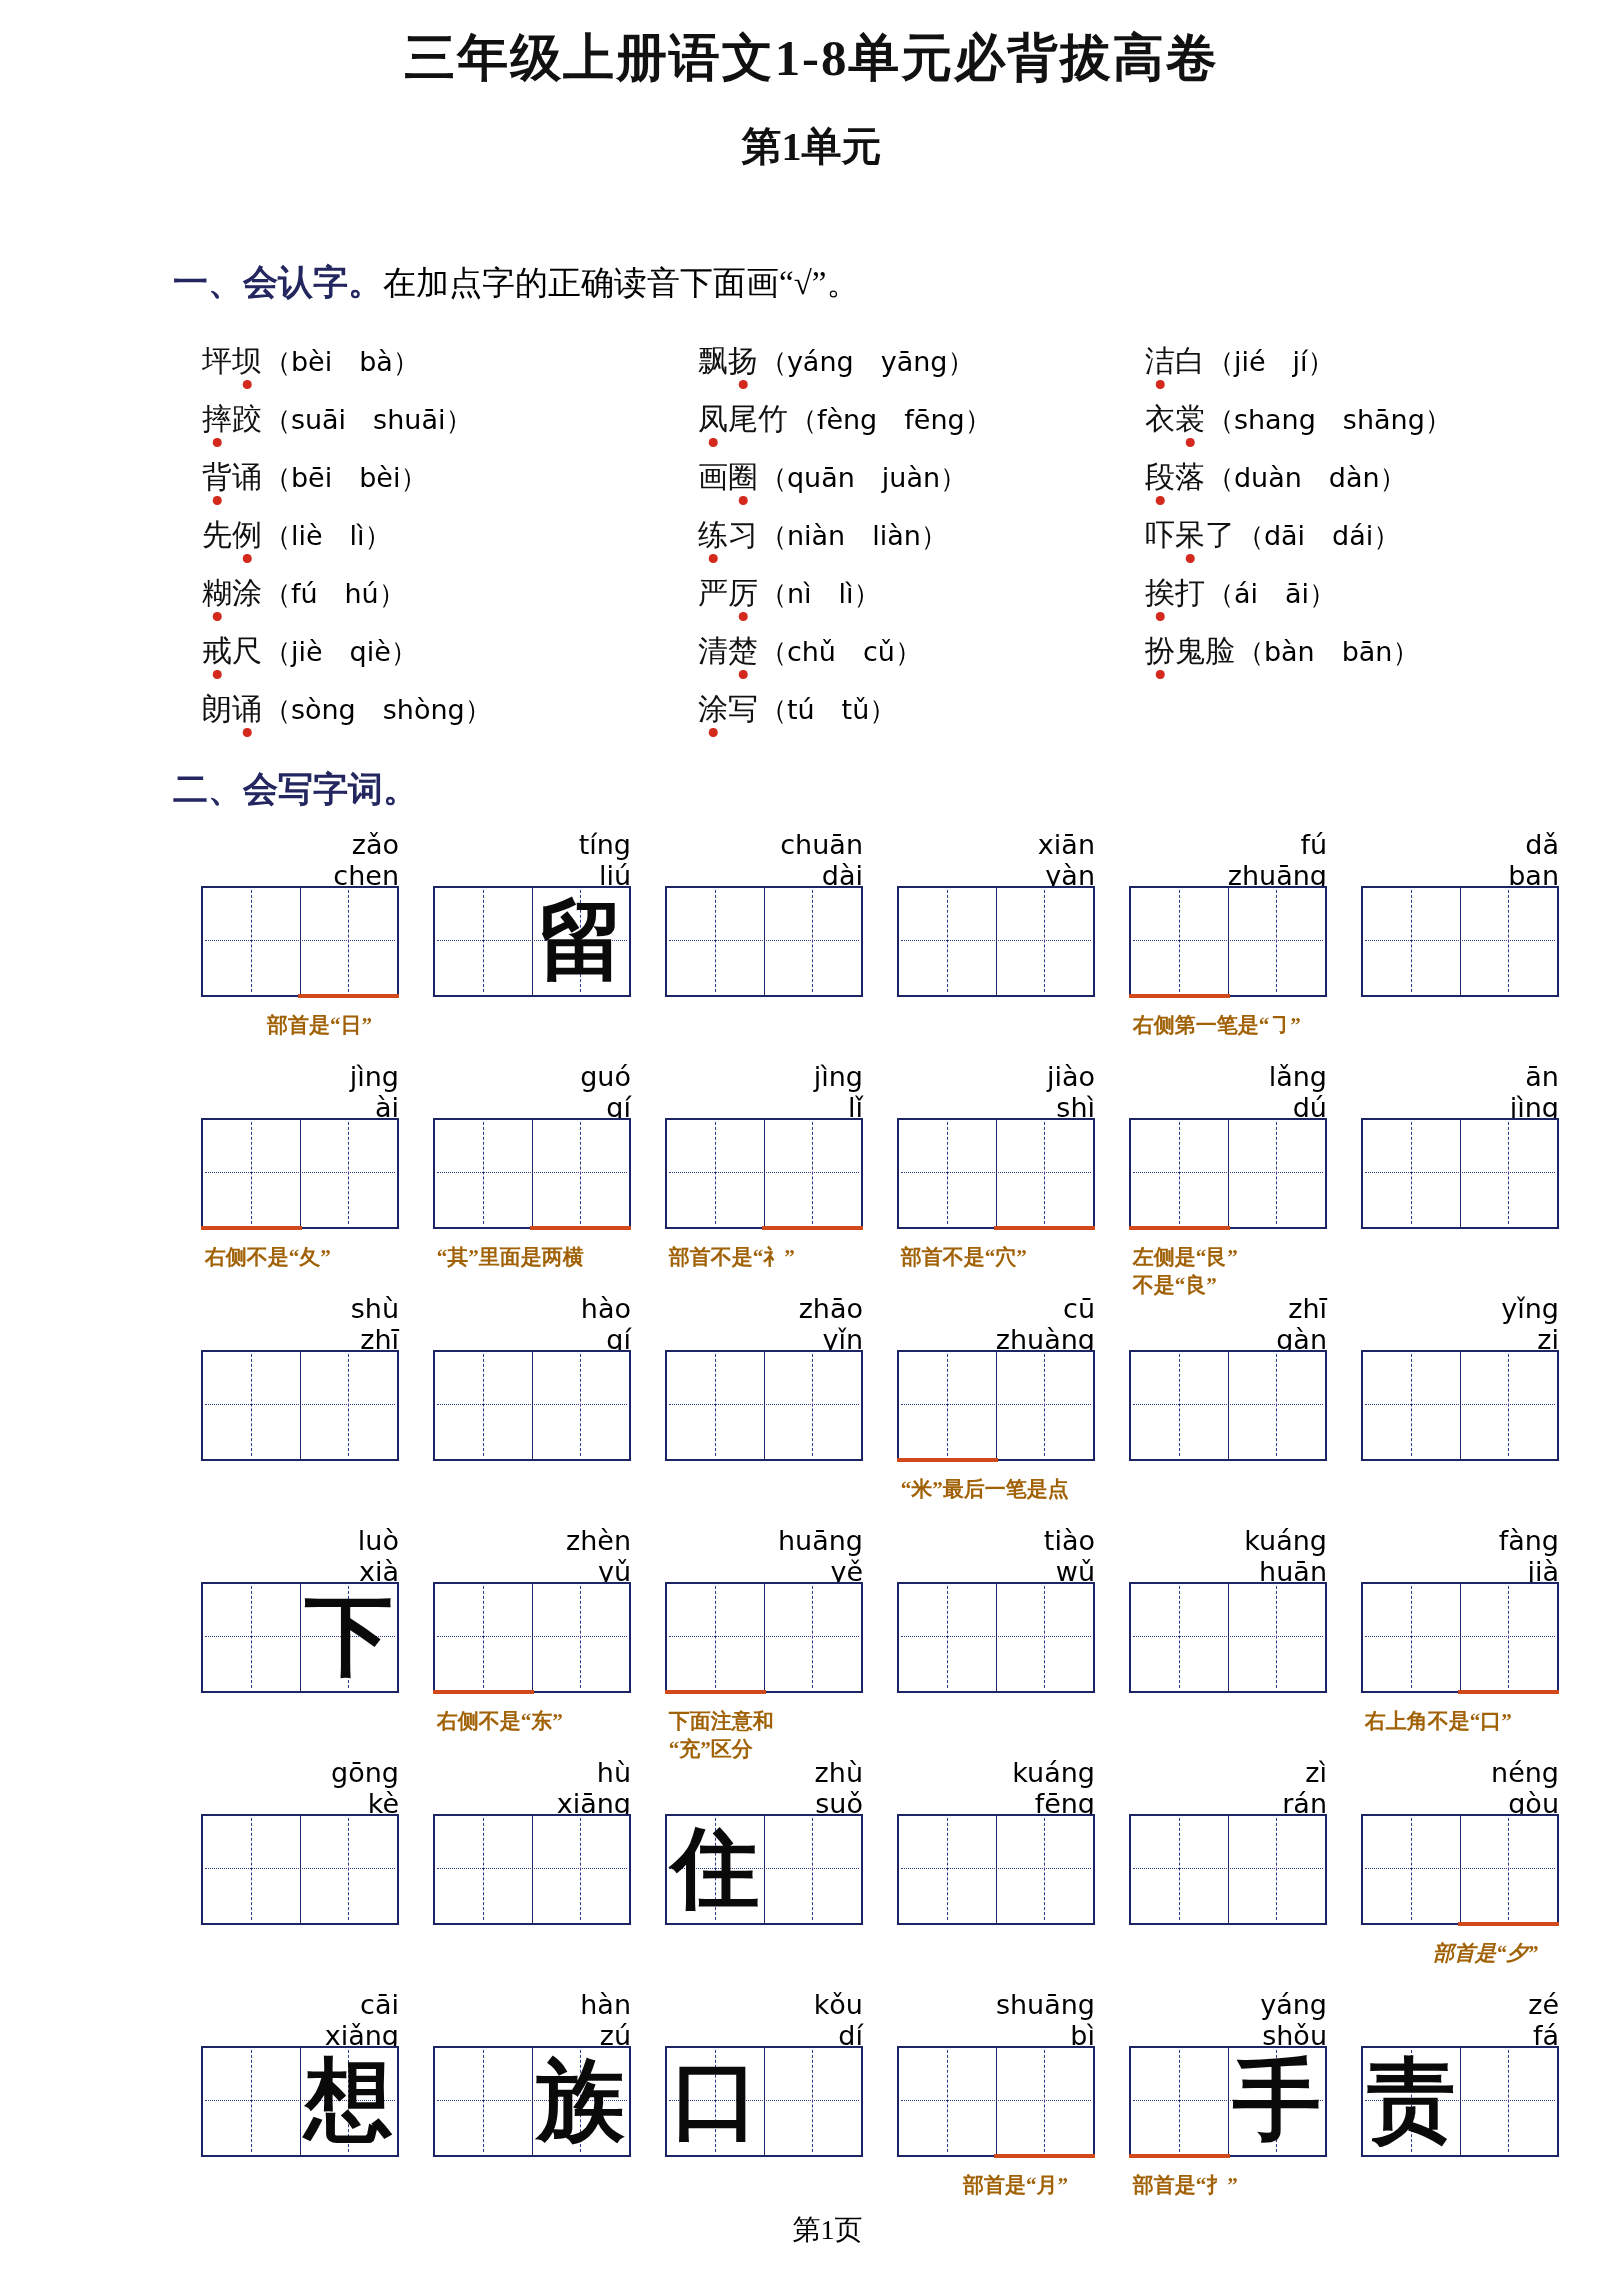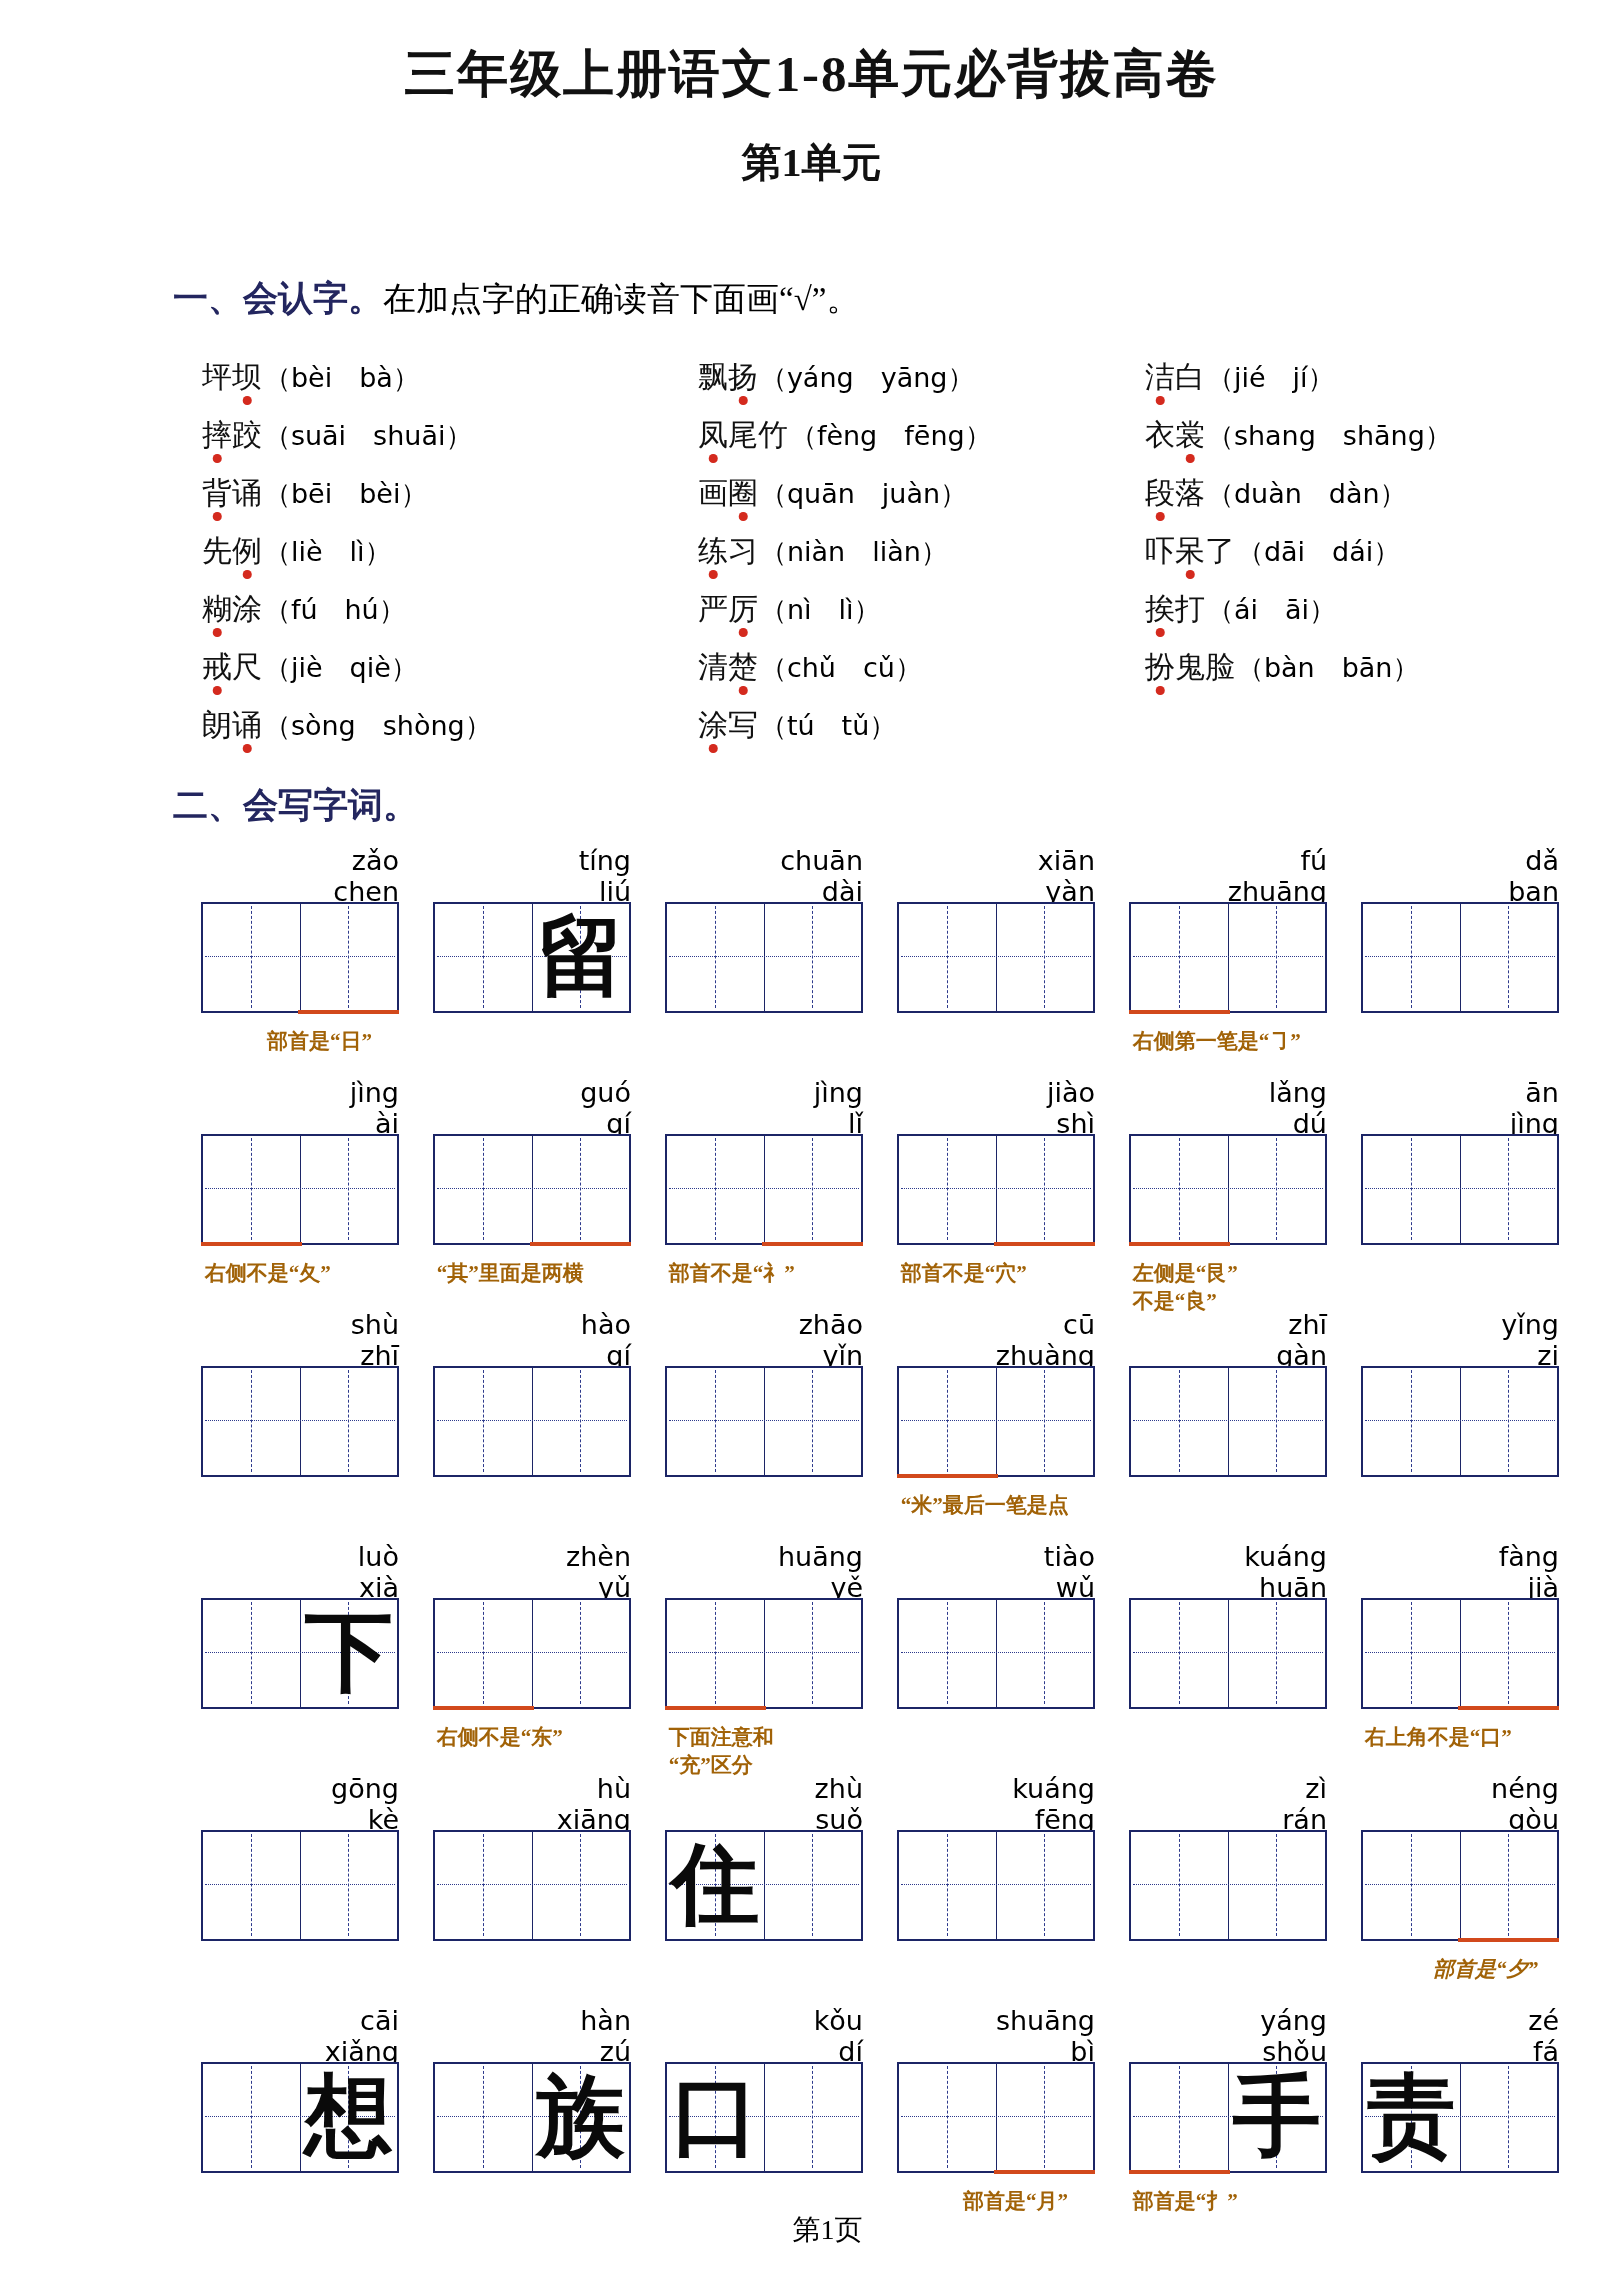--- a/index.html
+++ b/index.html
@@ -1,20 +1,20 @@
 <!DOCTYPE html>
 <html style="font-size:7.5px"><head>
 <meta charset="utf-8">
 <style>
   html,body{margin:0;padding:0;}
   body{
     width:1623px;height:2284px;position:relative;background:#ffffff;
     font-family:"Liberation Serif",serif;color:#111;overflow:hidden;
   }
-  .title{text-align:center;padding-top:40px;font-size:51px;font-weight:700;letter-spacing:1.9px;}
+  .title{text-align:center;padding-top:24px;font-size:51px;font-weight:700;letter-spacing:1.9px;}
   .subtitle{text-align:center;margin-top:26px;font-size:40px;font-weight:700;}
 
   .s1head{margin:85px 0 0 173px;font-size:34px;white-space:nowrap;}
   .s1head .h,.s2head .h{
     color:#23265f;font-weight:700;font-family:"Liberation Sans",sans-serif;font-size:35px;
   }
   .s1head .ins{font-size:33px;color:#000000;}
 
   .wordlist{display:flex;margin:38px 19px 0 202px;}
   .wcol{display:flex;flex-direction:column;row-gap:19px;}

